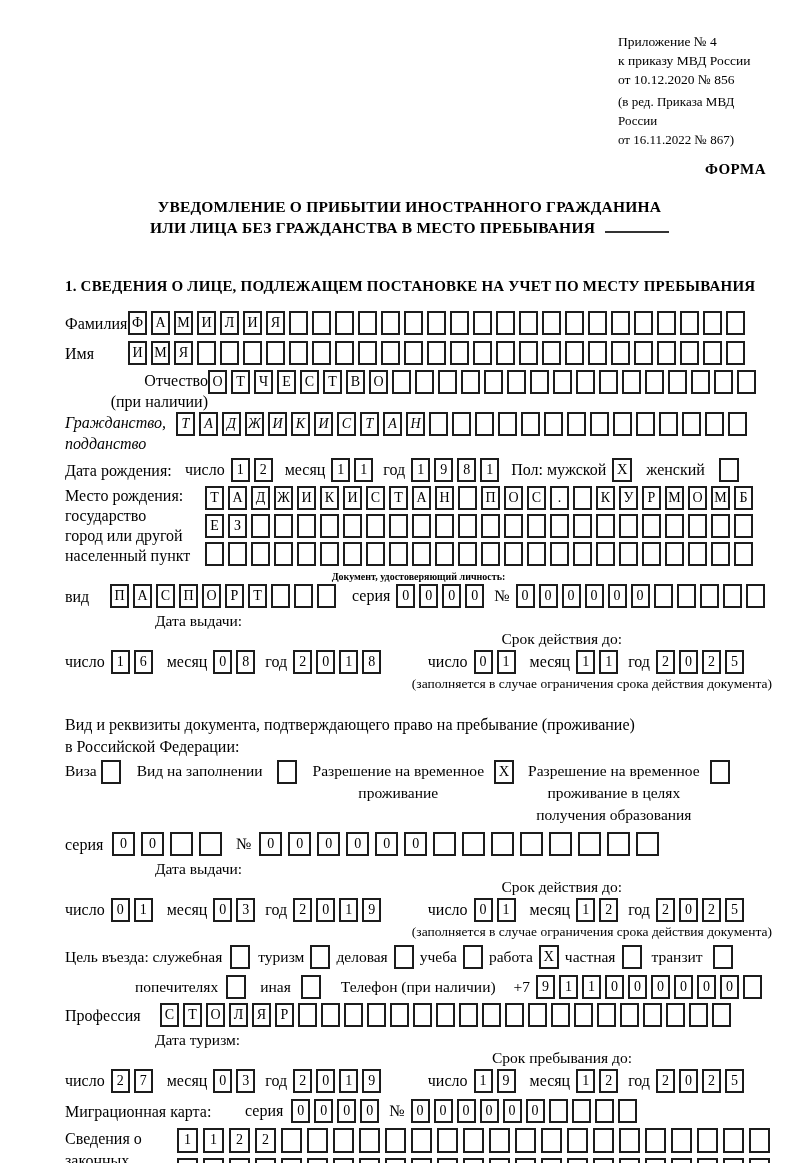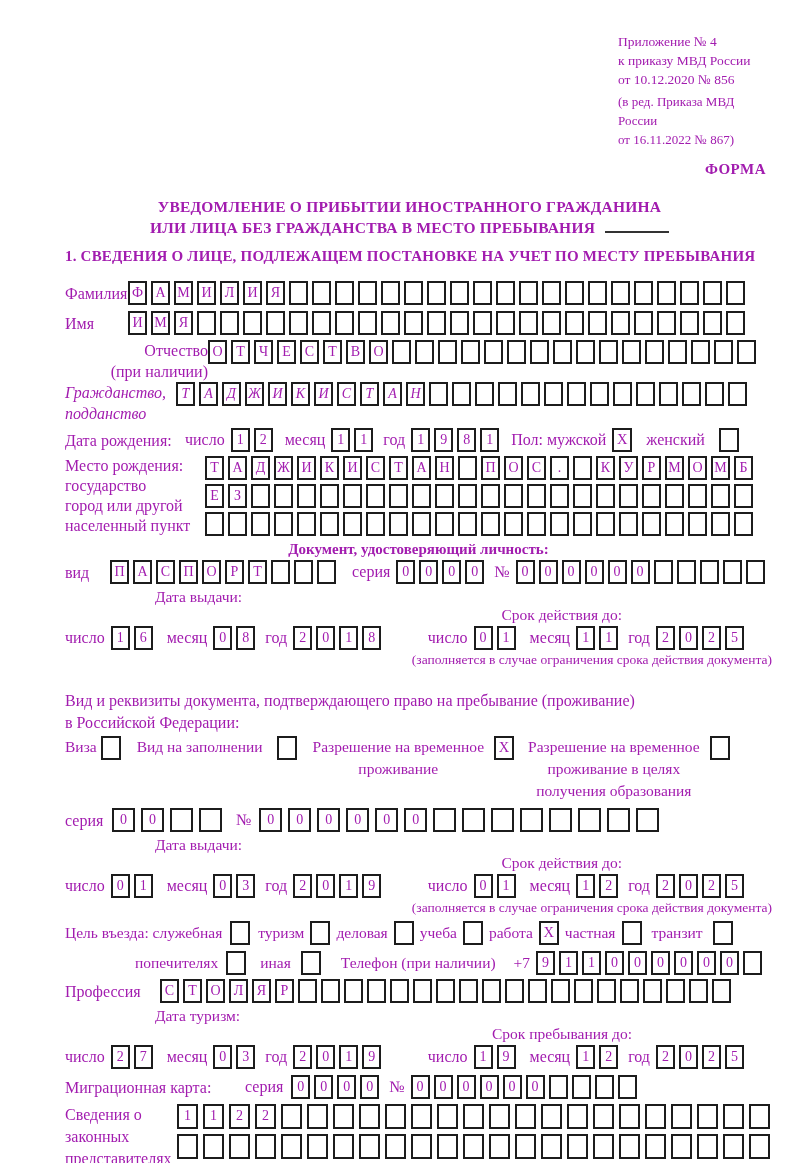--- a/index.html
+++ b/index.html
@@ -1,32 +1,32 @@
 <!DOCTYPE html>
 <html><head>
 <meta charset="utf-8">
 <style>
   html,body{margin:0;padding:0;background:#ffffff;}
   .page{
     position:relative;
     width:800px;height:1163px;
     box-sizing:border-box;
     background:#ffffff;
-    color:#a21caf;
+    color:#000000;
     font-family:"Liberation Serif","DejaVu Serif",serif;
     font-size:16px;
     padding:32px 28px 0 65px;
     overflow:hidden;
   }
   .annex{margin-left:553px;font-size:13.5px;line-height:19px;}
   .annex-note{margin-top:3px;font-size:13px;line-height:19px;}
   .forma{margin-top:12px;text-align:right;font-weight:bold;font-size:15px;letter-spacing:.5px;padding-right:6px;}
   .title{margin-top:18px;margin-left:-18px;text-align:center;font-weight:bold;font-size:15.5px;line-height:21px;letter-spacing:.2px;}
   .blank-line{display:inline-block;width:64px;border-bottom:2px solid #333;height:14px;margin-left:10px;}
-  .section1{margin-top:10px;font-weight:bold;font-size:15px;letter-spacing:.2px;}
+  .section1{margin-top:40px;font-weight:bold;font-size:15px;letter-spacing:.2px;}
   .row{display:flex;align-items:center;margin-top:6px;white-space:nowrap;}
   .row.top{align-items:flex-start;}
   .lbl{flex:0 0 auto;font-size:16px;line-height:21px;}
   .cells{display:flex;flex:0 0 auto;}
   .cell{
     box-sizing:border-box;flex:0 0 auto;
     width:19px;height:24px;
     border:2px solid #1c1c1c;margin-right:4px;
     text-align:center;font-size:14px;line-height:19px;
   }
@@ -319,21 +319,21 @@
           <div class="cell"></div>
           <div class="cell"></div>
           <div class="cell"></div>
           <div class="cell"></div>
           <div class="cell"></div>
           <div class="cell"></div>
         </div>
     </div>
   </div>
 
-  <div style="text-align:center;font-weight:bold;font-size:15px;margin-top:1px;">Документ, удостоверяющий личность:</div>
+  <div style="text-align:center;font-weight:bold;font-size:10px;margin-top:1px;">Документ, удостоверяющий личность:</div>
 
   <div class="row" style="margin-top:2px;">
     <div class="lbl" style="width:45px;">вид</div>
     <div class="cells">
         <div class="cell">П</div>
         <div class="cell">А</div>
         <div class="cell">С</div>
         <div class="cell">П</div>
         <div class="cell">О</div>
         <div class="cell">Р</div>

